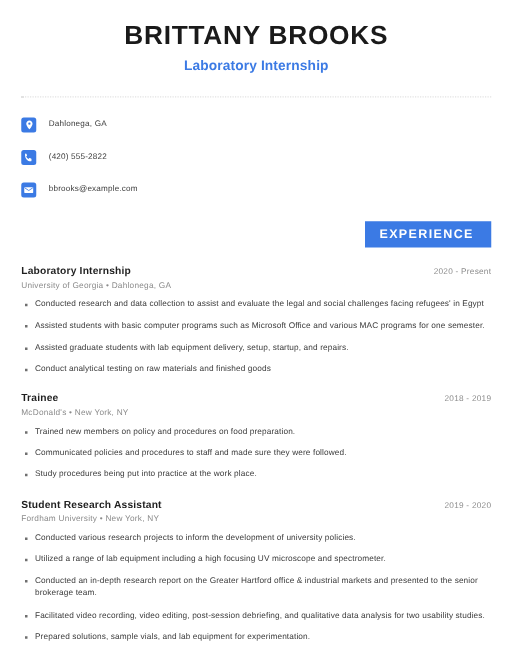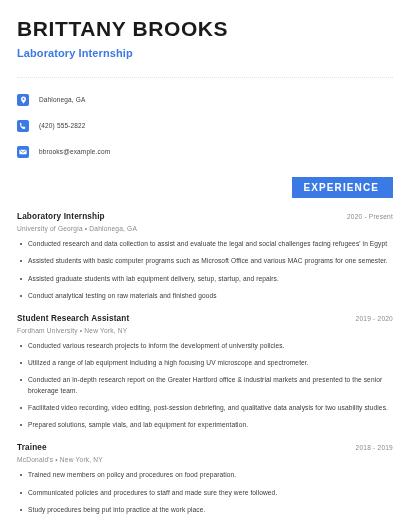--- a/index.html
+++ b/index.html
@@ -19,21 +19,21 @@
     width: 410px;
     height: 530px;
     background: #ffffff;
     box-sizing: border-box;
     padding: 0 17px;
     overflow: hidden;
   }
 
   
   .header {
-    text-align: left;
+    text-align: center;
     padding-top: 17px;
   }
   .full-name {
     font-size: 21px;
     font-weight: bold;
     letter-spacing: 0.6px;
     color: #1a1a1a;
     line-height: 1.15;
     margin: 0;
   }
@@ -198,39 +198,39 @@
     <ul class="exp-bullets">
       <li>Conducted research and data collection to assist and evaluate the legal and social challenges facing refugees' in Egypt</li>
       <li>Assisted students with basic computer programs such as Microsoft Office and various MAC programs for one semester.</li>
       <li>Assisted graduate students with lab equipment delivery, setup, startup, and repairs.</li>
       <li>Conduct analytical testing on raw materials and finished goods</li>
     </ul>
   </div>
 
   <div class="exp-block">
     <div class="exp-head">
+      <span class="exp-title">Trainee</span>
+      <span class="exp-dates">2018 - 2019</span>
+    </div>
+    <div class="exp-org">McDonald's  •  New York, NY</div>
+    <ul class="exp-bullets">
+      <li>Trained new members on policy and procedures on food preparation.</li>
+      <li>Communicated policies and procedures to staff and made sure they were followed.</li>
+      <li>Study procedures being put into practice at the work place.</li>
+    </ul>
+  </div>
+
+  <div class="exp-block">
+    <div class="exp-head">
       <span class="exp-title">Student Research Assistant</span>
       <span class="exp-dates">2019 - 2020</span>
     </div>
     <div class="exp-org">Fordham University  •  New York, NY</div>
     <ul class="exp-bullets">
       <li>Conducted various research projects to inform the development of university policies.</li>
       <li>Utilized a range of lab equipment including a high focusing UV microscope and spectrometer.</li>
       <li>Conducted an in-depth research report on the Greater Hartford office &amp; industrial markets and presented to the senior brokerage team.</li>
       <li>Facilitated video recording, video editing, post-session debriefing, and qualitative data analysis for two usability studies.</li>
       <li>Prepared solutions, sample vials, and lab equipment for experimentation.</li>
     </ul>
   </div>
 
-  <div class="exp-block">
-    <div class="exp-head">
-      <span class="exp-title">Trainee</span>
-      <span class="exp-dates">2018 - 2019</span>
-    </div>
-    <div class="exp-org">McDonald's  •  New York, NY</div>
-    <ul class="exp-bullets">
-      <li>Trained new members on policy and procedures on food preparation.</li>
-      <li>Communicated policies and procedures to staff and made sure they were followed.</li>
-      <li>Study procedures being put into practice at the work place.</li>
-    </ul>
-  </div>
-
 </div>
 
 </body></html>

